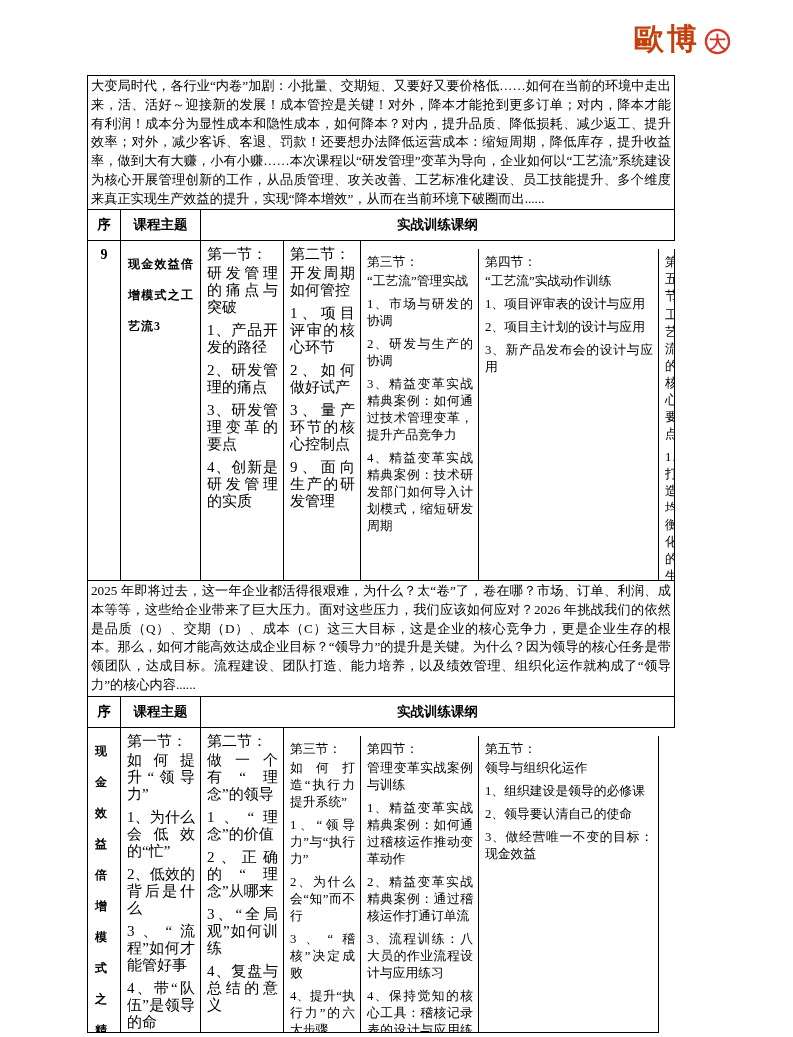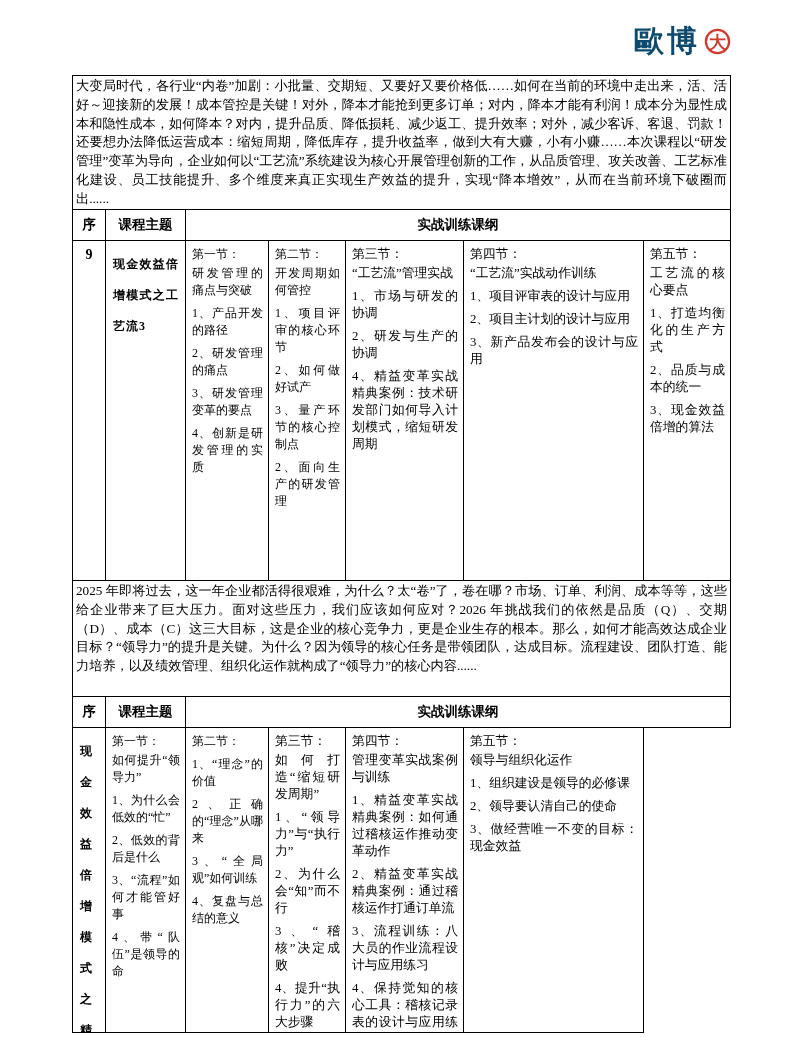--- a/index.html
+++ b/index.html
@@ -4,51 +4,51 @@
 <style>
   html,body{margin:0;padding:0;}
   body{
     width:793px;height:1037px;background:#ffffff;position:relative;
     font-family:"Liberation Serif","DejaVu Serif",serif;color:#000;overflow:hidden;
   }
   *{box-sizing:border-box;}
   
   .logo{position:absolute;top:26px;left:634px;display:flex;align-items:center;gap:4px;}
   .logo-text{
-    font-size:30px;font-weight:bold;color:#0c4a6e;letter-spacing:3px;line-height:30px;
-    font-family:Liberation Serif, serif;
+    font-size:30px;font-weight:bold;color:#c2410c;letter-spacing:3px;line-height:30px;
+    font-family:Liberation Mono, monospace;
   }
   .logo-seal{display:block;}
   
   .doc-table{
-    position:absolute;left:72px;top:75px;width:659px;
+    position:absolute;left:87px;top:75px;width:588px;
     border-left:1px solid #000;border-top:1px solid #000;
   }
   .cell{border-right:1px solid #000;border-bottom:1px solid #000;overflow:hidden;}
   .intro{
     width:100%;padding:1px 3px 0 3px;font-size:13.2px;line-height:18.8px;
     text-align:justify;text-justify:inter-ideograph;
   }
   .intro-1{height:134px;}
   .intro-2{height:116px;}
   .head-row{display:grid;grid-template-columns:33px 80px 1fr;height:31px;}
   .hc{display:flex;align-items:center;justify-content:center;font-weight:bold;font-size:13.5px;}
   .course-row{display:grid;grid-template-columns:33px 80px 83px 77px 118px 180px 1fr;}
   .row-9{height:340px;}
   .row-10{height:305px;}
   .seq-cell{padding-top:6px;text-align:center;font-weight:bold;font-size:14px;}
   .topic-cell{
     padding:8px 6px 0 7px;font-weight:bold;font-size:12px;line-height:31px;
     letter-spacing:1px;text-align:justify;text-justify:inter-ideograph;
   }
-  .section-cell{padding:5px 5px 0 6px;font-size:12px;line-height:17px;}
+  .section-cell{padding:5px 5px 0 6px;font-size:15px;line-height:17px;}
   .sec-title{margin:0 0 2px 0;}
   .sec-sub,.sec-item{text-align:justify;text-justify:inter-ideograph;}
   .sec-item{margin-top:6px;}
-  .c3,.c4,.c5{font-size:12.8px;}
+  .c3,.c4,.c5{font-size:12.8px;margin-top:8px;}
 </style>
 </head>
 <body>
 
 <div class="logo">
   <span class="logo-text">歐博</span>
   <svg class="logo-seal" width="27" height="27" viewBox="0 0 27 27">
     <circle cx="13.5" cy="13.5" r="11.6" fill="none" stroke="#d23a2e" stroke-width="2.3"></circle>
     <text x="13.5" y="19.5" text-anchor="middle" font-size="17" font-weight="bold" fill="#d23a2e">大</text>
   </svg>
@@ -76,28 +76,29 @@
       <div class="sec-item">3、研发管理变革的要点</div>
       <div class="sec-item">4、创新是研发管理的实质</div>
     </div>
 
     <div class="cell section-cell c2">
       <div class="sec-title">第二节：</div>
       <div class="sec-sub">开发周期如何管控</div>
       <div class="sec-item">1、项目评审的核心环节</div>
       <div class="sec-item">2、如何做好试产</div>
       <div class="sec-item">3、量产环节的核心控制点</div>
-      <div class="sec-item">2、面向生产的研发管理</div>
+      <div class="sec-item">9、面向生产的研发管理</div>
     </div>
 
     <div class="cell section-cell c3">
       <div class="sec-title">第三节：</div>
       <div class="sec-sub">“工艺流”管理实战</div>
       <div class="sec-item">1、市场与研发的协调</div>
       <div class="sec-item">2、研发与生产的协调</div>
+      <div class="sec-item">3、精益变革实战精典案例：如何通过技术管理变革，提升产品竞争力</div>
       <div class="sec-item">4、精益变革实战精典案例：技术研发部门如何导入计划模式，缩短研发周期</div>
     </div>
 
     <div class="cell section-cell c4">
       <div class="sec-title">第四节：</div>
       <div class="sec-sub">“工艺流”实战动作训练</div>
       <div class="sec-item">1、项目评审表的设计与应用</div>
       <div class="sec-item">2、项目主计划的设计与应用</div>
       <div class="sec-item">3、新产品发布会的设计与应用</div>
     </div>
@@ -126,29 +127,30 @@
       <div class="sec-title">第一节：</div>
       <div class="sec-sub">如何提升“领导力”</div>
       <div class="sec-item">1、为什么会低效的“忙”</div>
       <div class="sec-item">2、低效的背后是什么</div>
       <div class="sec-item">3、“流程”如何才能管好事</div>
       <div class="sec-item">4、带“队伍”是领导的命</div>
     </div>
 
     <div class="cell section-cell c2">
       <div class="sec-title">第二节：</div>
+      <div class="sec-sub">做一个有“理念”的领导</div>
       <div class="sec-item">1、“理念”的价值</div>
       <div class="sec-item">2、正确的“理念”从哪来</div>
       <div class="sec-item">3、“全局观”如何训练</div>
       <div class="sec-item">4、复盘与总结的意义</div>
     </div>
 
     <div class="cell section-cell c3">
       <div class="sec-title">第三节：</div>
-      <div class="sec-sub">如何打造“缩短研发周期”</div>
+      <div class="sec-sub">如何打造“执行力提升系统”</div>
       <div class="sec-item">1、“领导力”与“执行力”</div>
       <div class="sec-item">2、为什么会“知”而不行</div>
       <div class="sec-item">3、“稽核”决定成败</div>
       <div class="sec-item">4、提升“执行力”的六大步骤</div>
     </div>
 
     <div class="cell section-cell c4">
       <div class="sec-title">第四节：</div>
       <div class="sec-sub">管理变革实战案例与训练</div>
       <div class="sec-item">1、精益变革实战精典案例：如何通过稽核运作推动变革动作</div>

